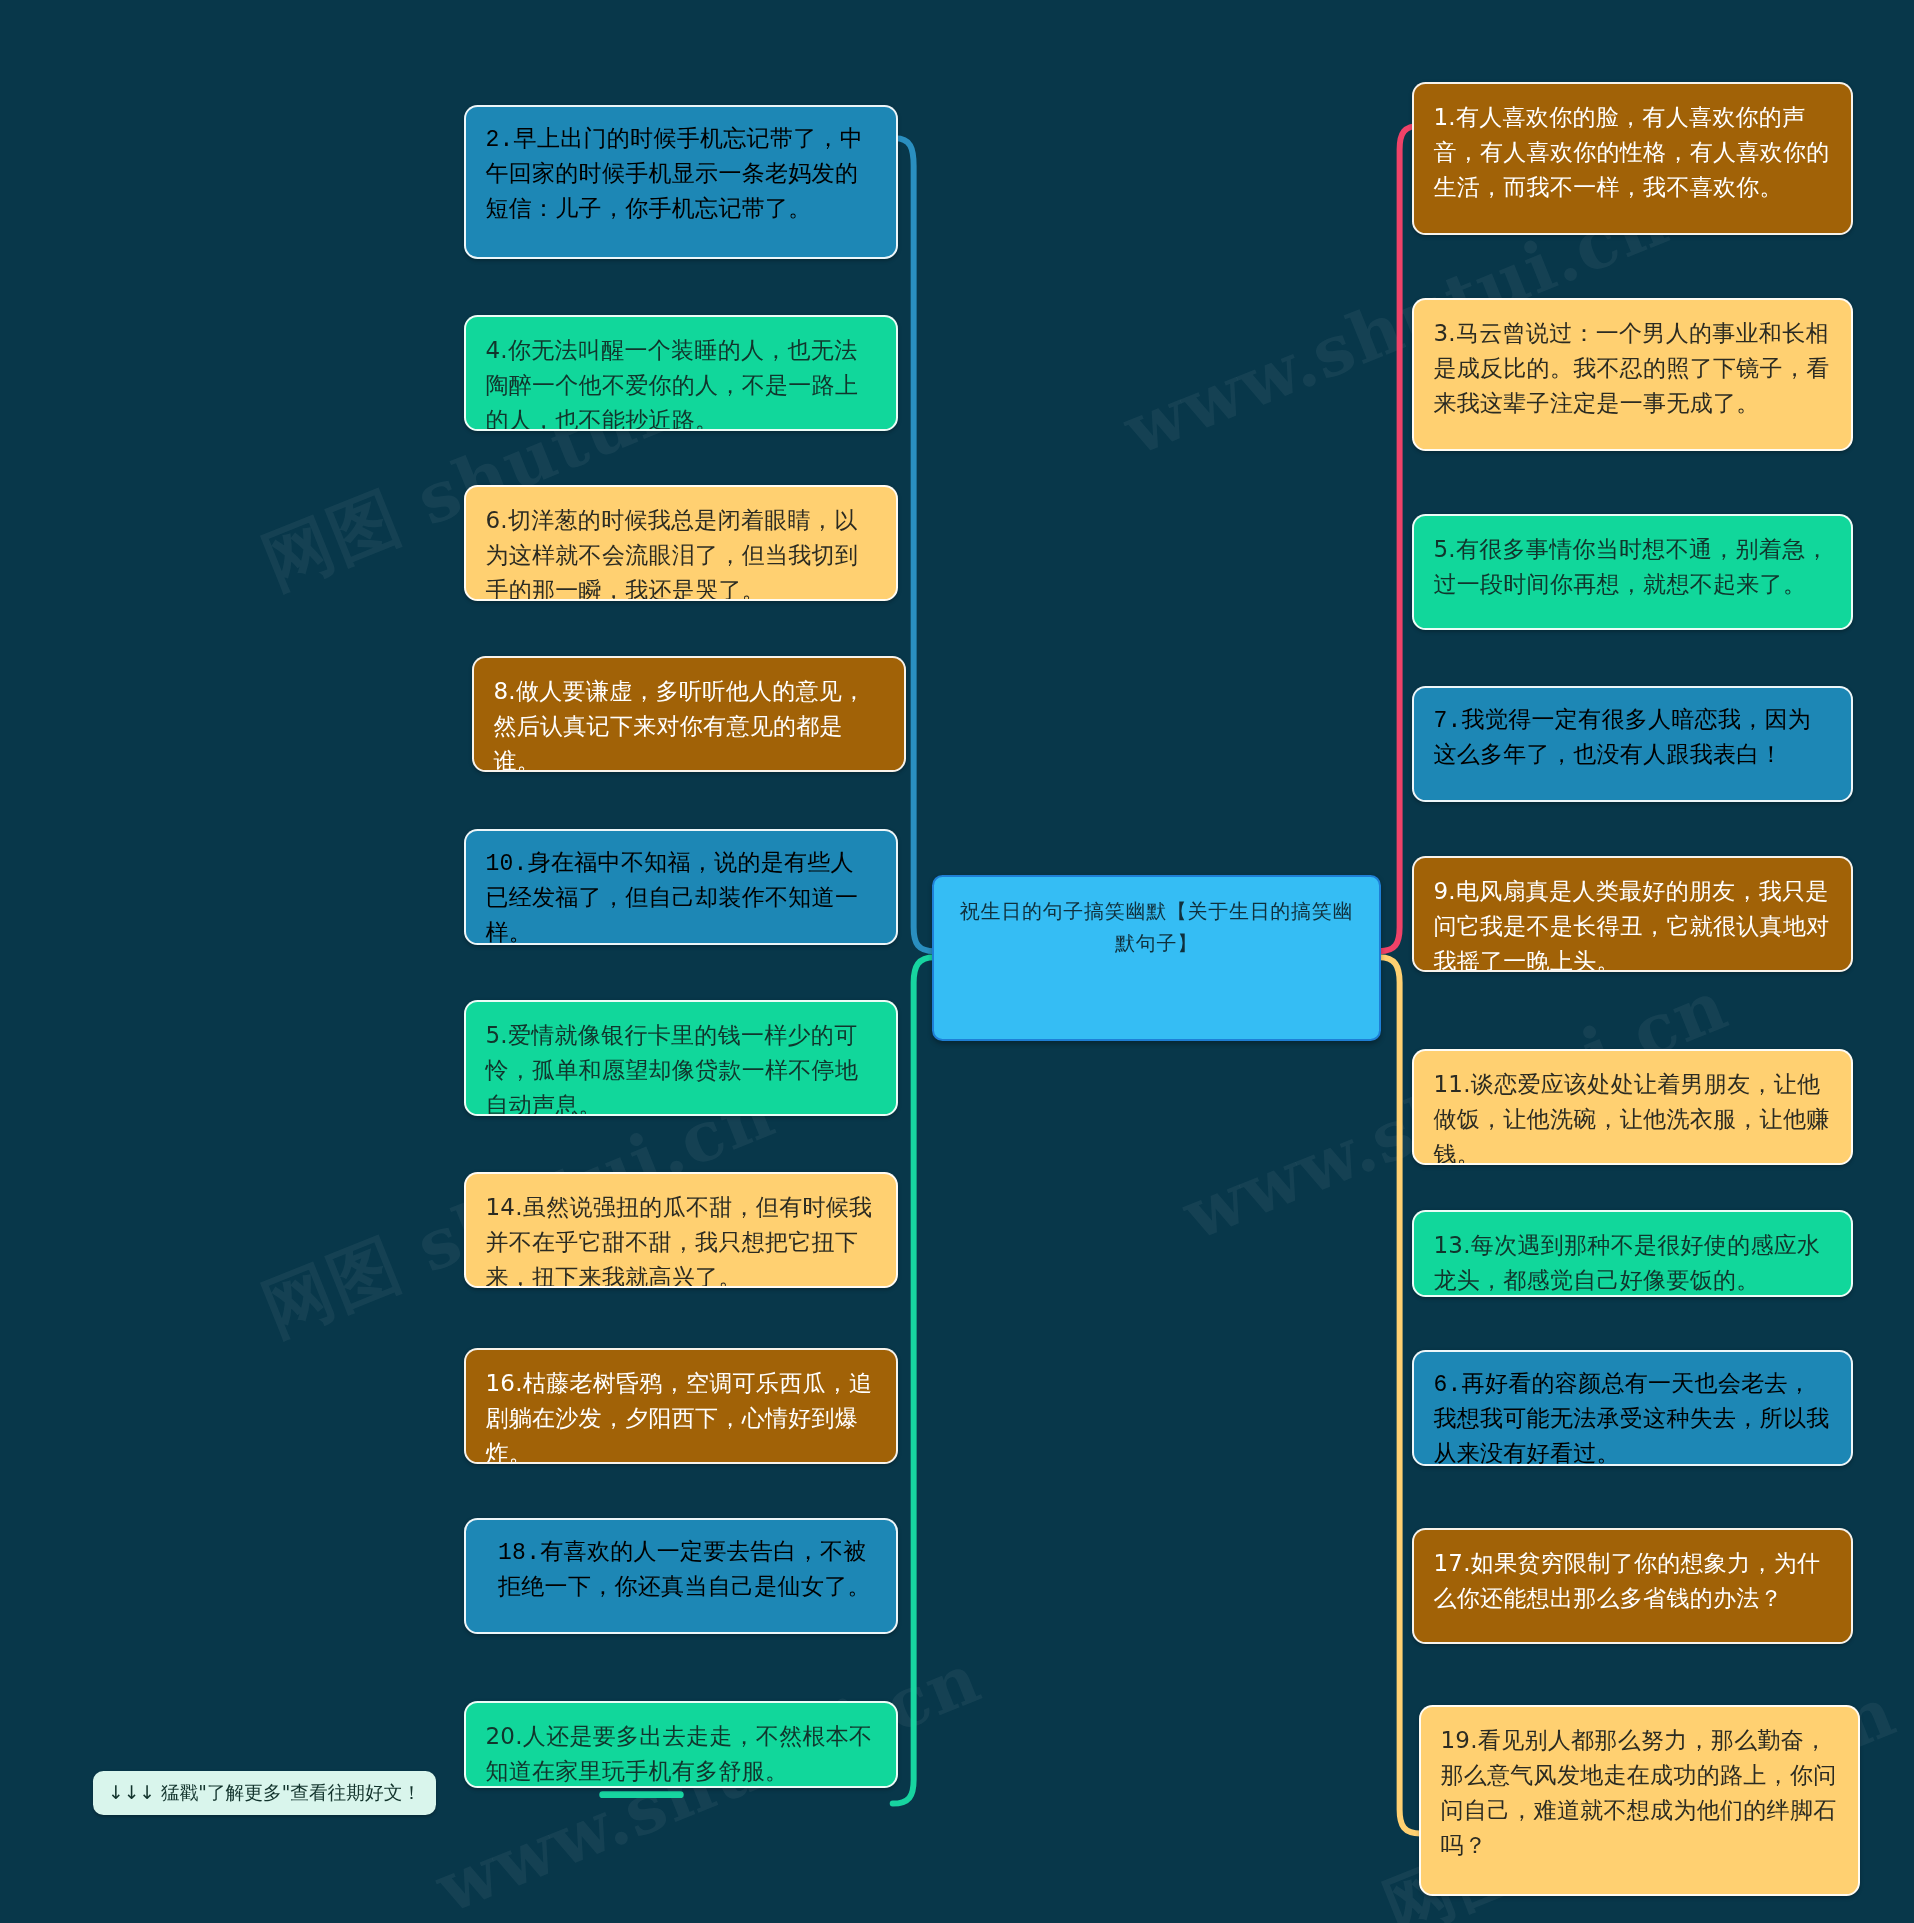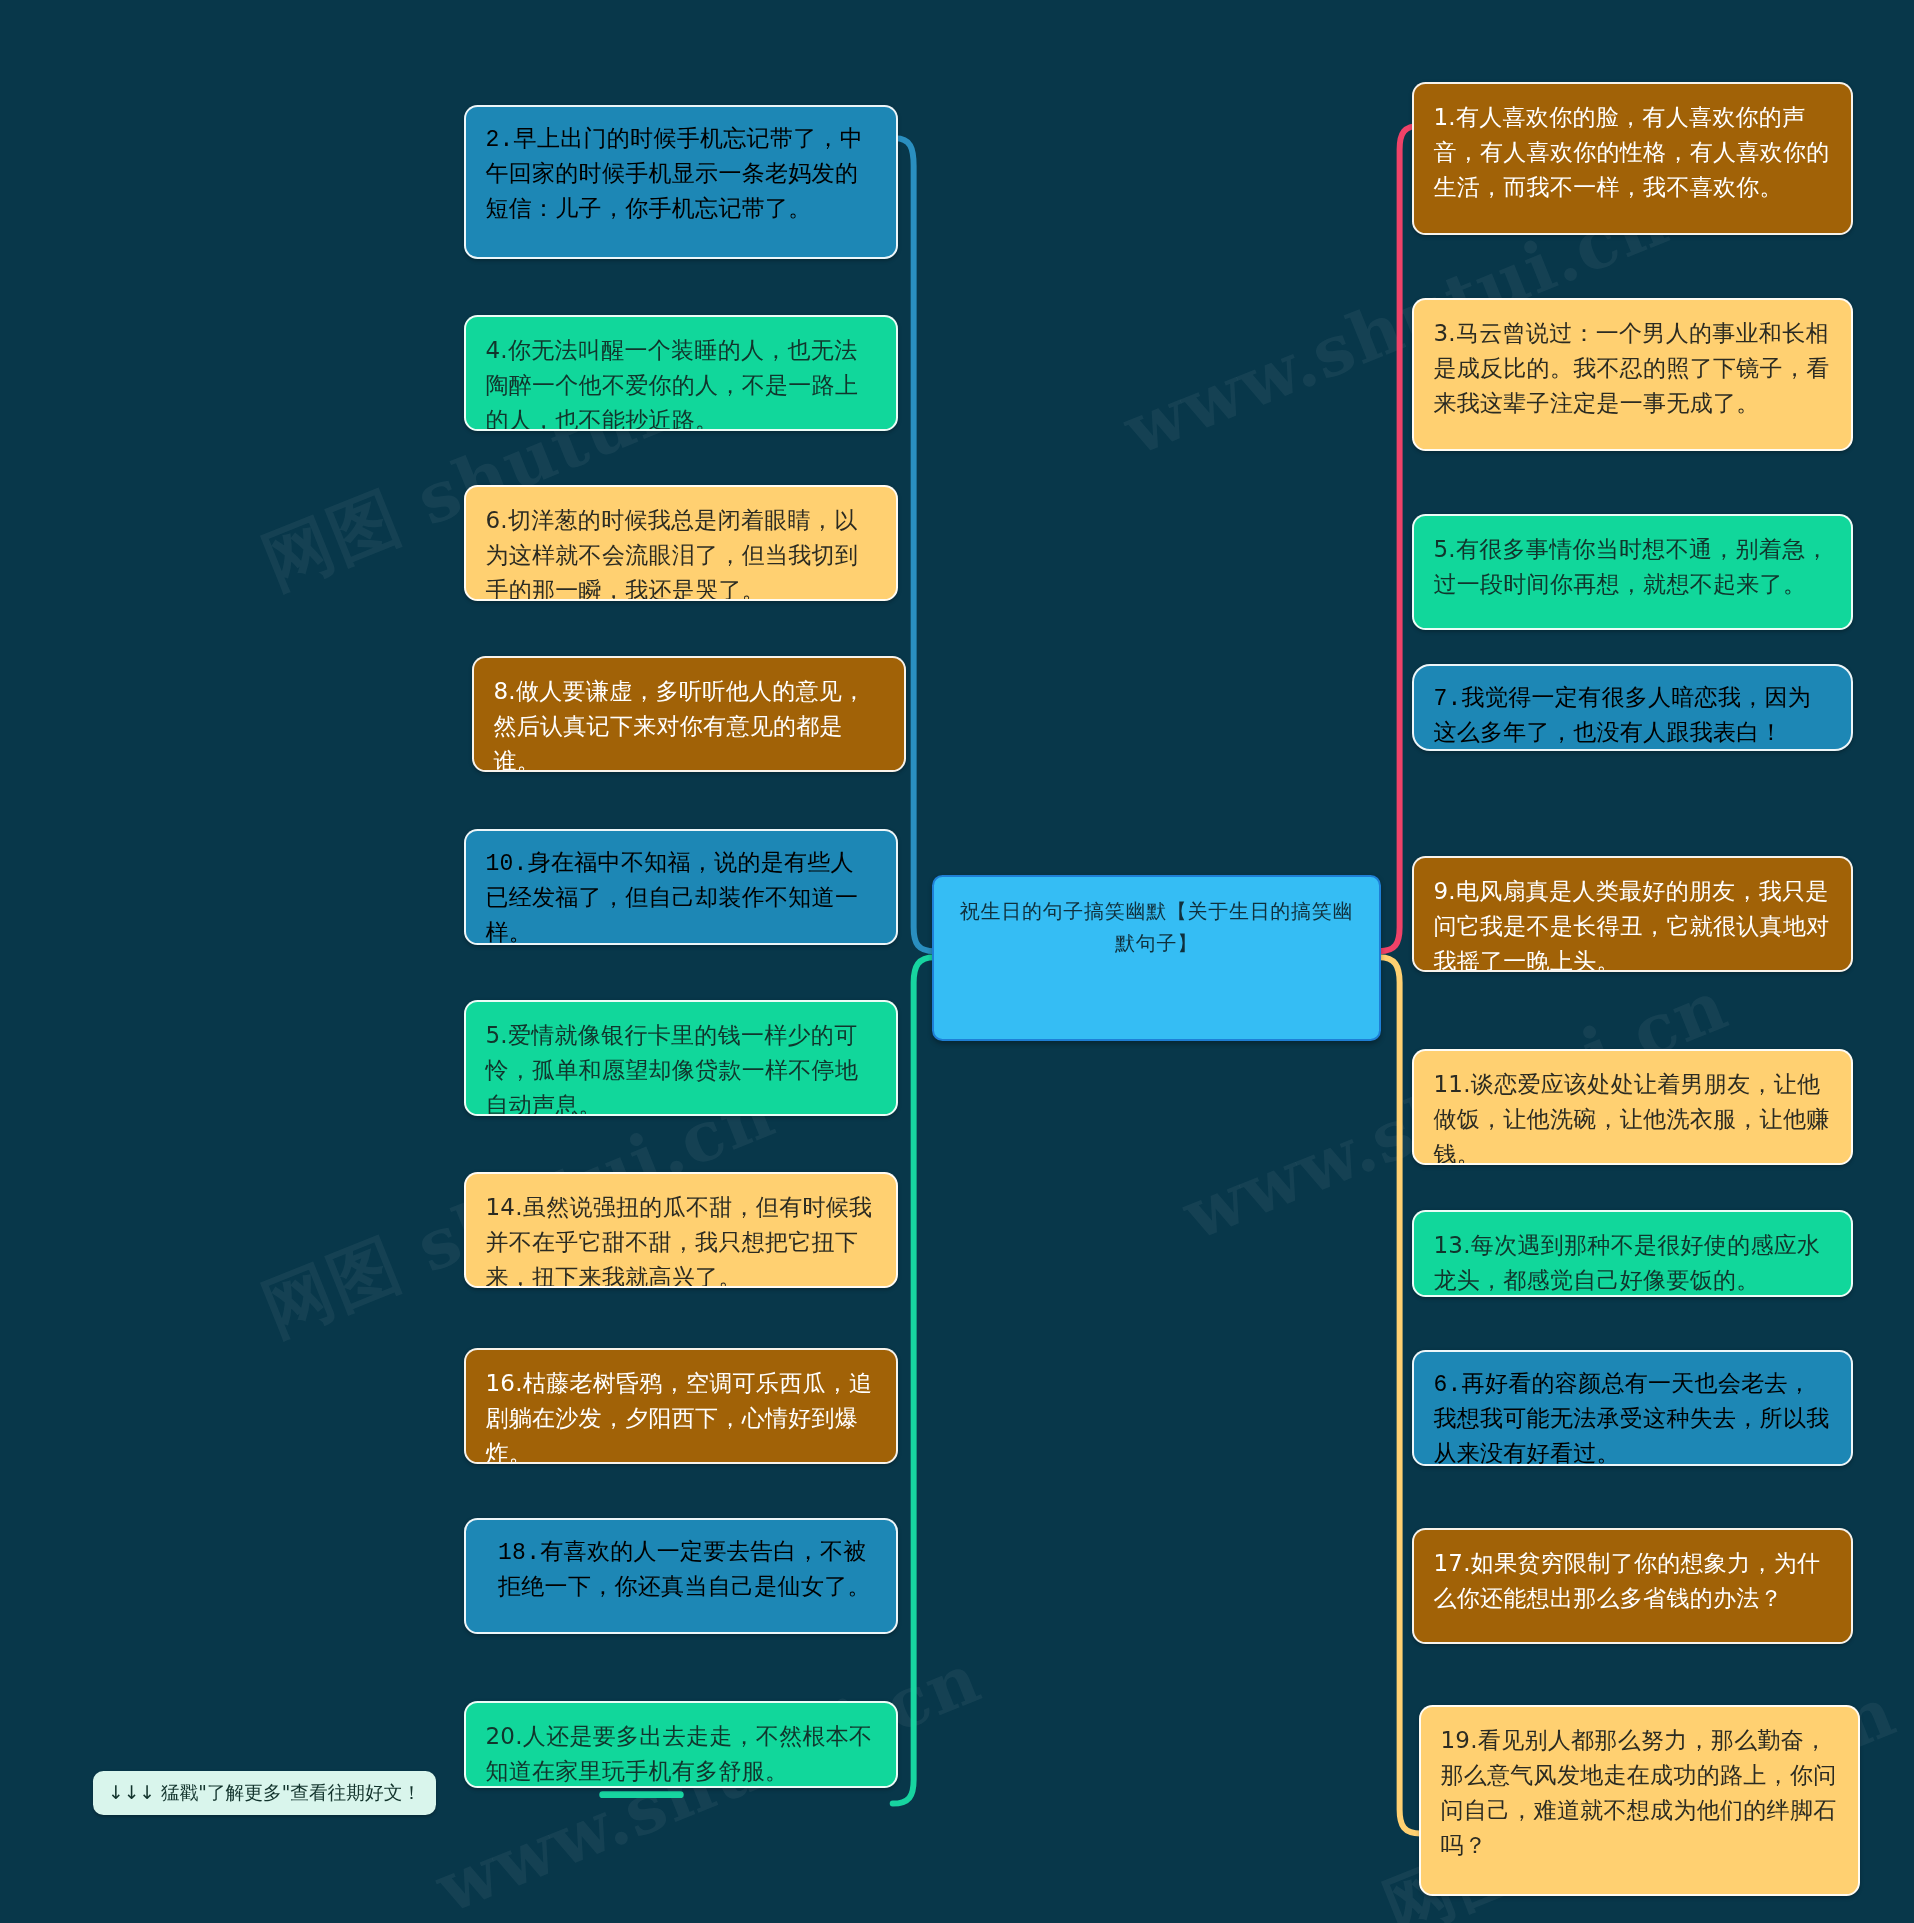--- a/index.html
+++ b/index.html
@@ -129,21 +129,21 @@
   <div class="card c-blue" style="left:464px; top:1518px; width:434px; height:116px;padding-left:32px;">18.有喜欢的人一定要去告白，不被拒绝一下，你还真当自己是仙女了。</div>
 
   <div class="card c-green" style="left:464px; top:1701px; width:434px; height:87px;">20.人还是要多出去走走，不然根本不知道在家里玩手机有多舒服。</div>
 
   <div class="card c-pink" style="left:1412px; top:82px; width:441px; height:153px;">1.有人喜欢你的脸，有人喜欢你的声音，有人喜欢你的性格，有人喜欢你的生活，而我不一样，我不喜欢你。</div>
 
   <div class="card c-yellow" style="left:1412px; top:298px; width:441px; height:153px;">3.马云曾说过：一个男人的事业和长相是成反比的。我不忍的照了下镜子，看来我这辈子注定是一事无成了。</div>
 
   <div class="card c-green" style="left:1412px; top:514px; width:441px; height:116px;">5.有很多事情你当时想不通，别着急，过一段时间你再想，就想不起来了。</div>
 
-  <div class="card c-blue" style="left:1412px; top:664px; width:441px; height:87px;border-radius:18px;">7.我觉得一定有很多人暗恋我，因为这么多年了，也没有人跟我表白！</div>
+  <div class="card c-blue" style="left:1412px; top:686px; width:441px; height:116px;">7.我觉得一定有很多人暗恋我，因为这么多年了，也没有人跟我表白！</div>
 
   <div class="card c-pink" style="left:1412px; top:856px; width:441px; height:116px;">9.电风扇真是人类最好的朋友，我只是问它我是不是长得丑，它就很认真地对我摇了一晚上头。</div>
 
   <div class="card c-yellow" style="left:1412px; top:1038px; width:441px; height:116px;margin-top:11px;">11.谈恋爱应该处处让着男朋友，让他做饭，让他洗碗，让他洗衣服，让他赚钱。</div>
 
   <div class="card c-green" style="left:1412px; top:1210px; width:441px; height:87px;">13.每次遇到那种不是很好使的感应水龙头，都感觉自己好像要饭的。</div>
 
   <div class="card c-blue" style="left:1412px; top:1350px; width:441px; height:116px;">6.再好看的容颜总有一天也会老去，我想我可能无法承受这种失去，所以我从来没有好看过。</div>
 
   <div class="card c-pink" style="left:1412px; top:1528px; width:441px; height:116px;">17.如果贫穷限制了你的想象力，为什么你还能想出那么多省钱的办法？</div>

